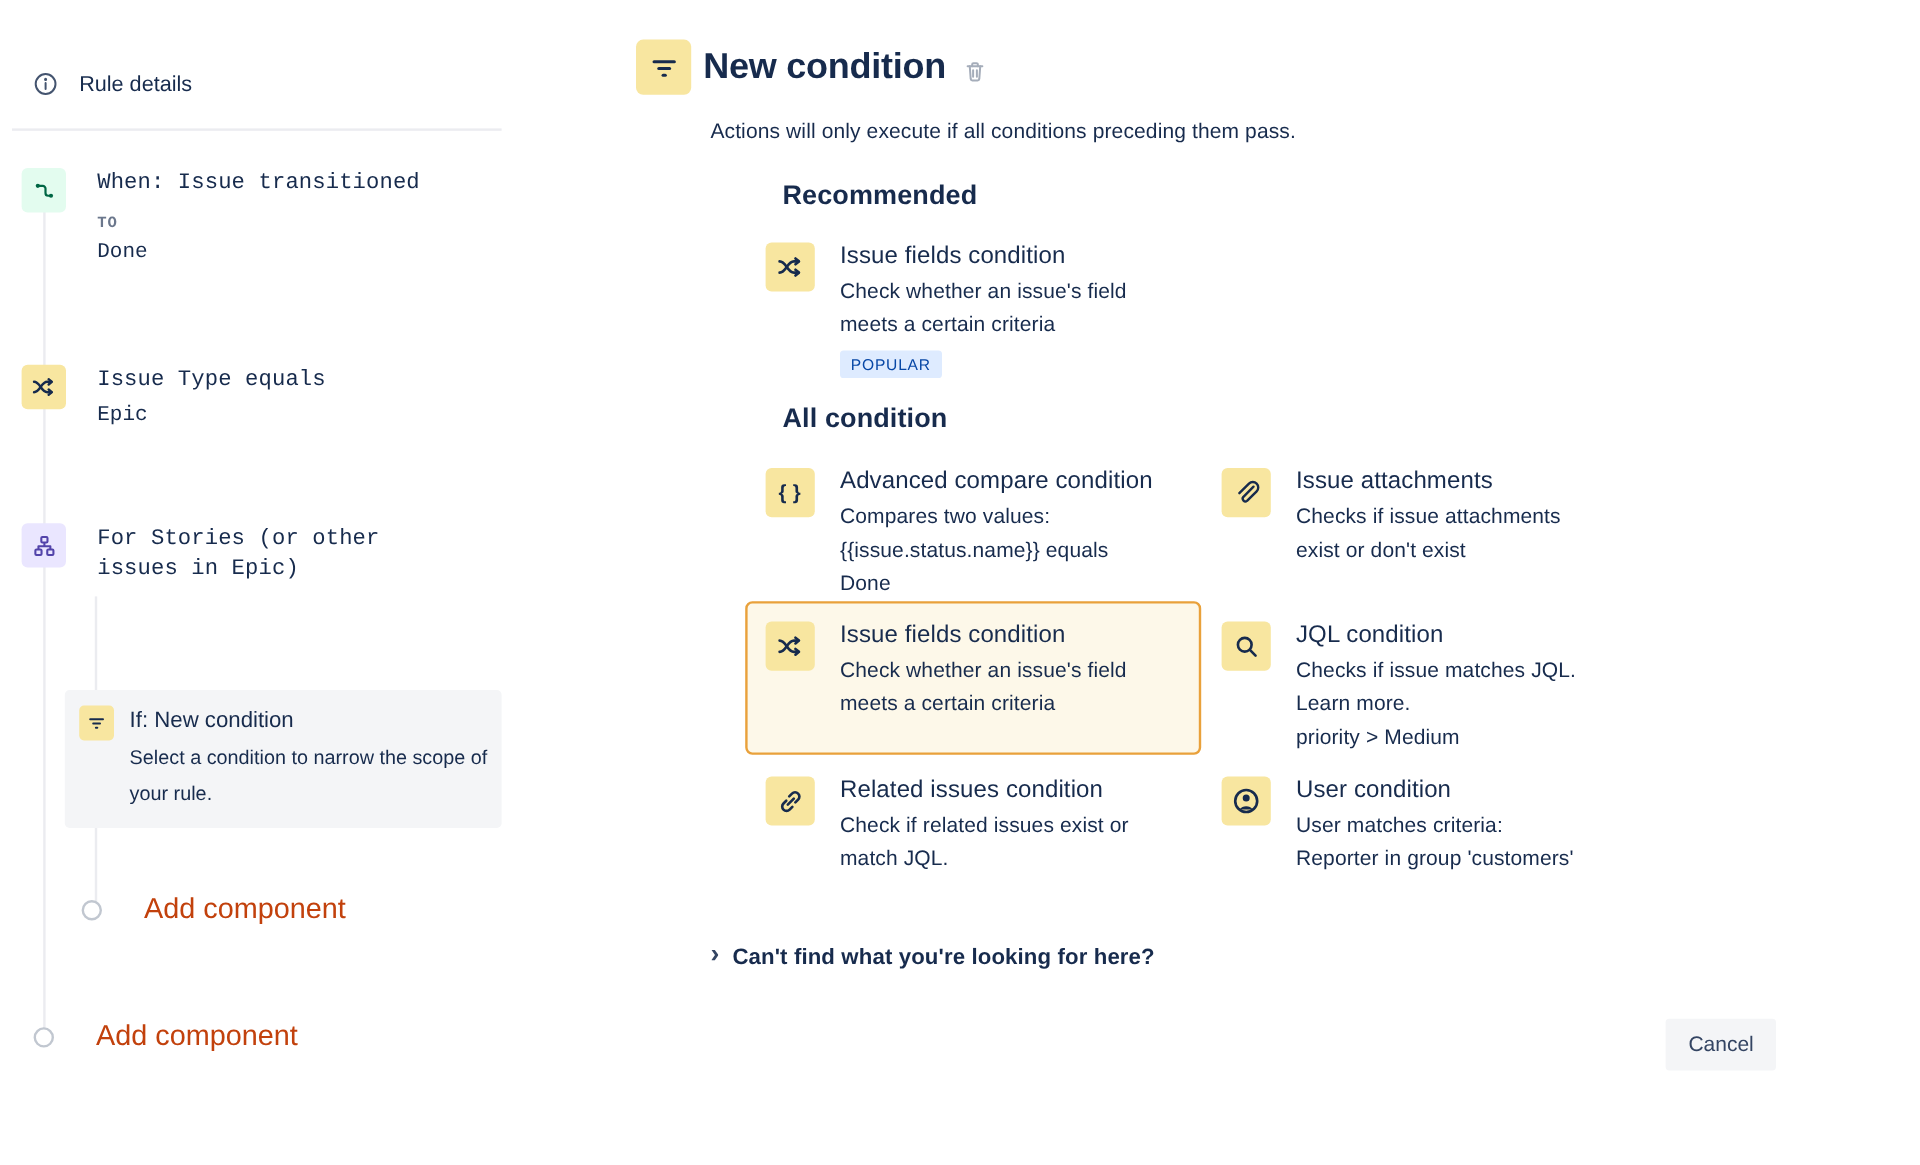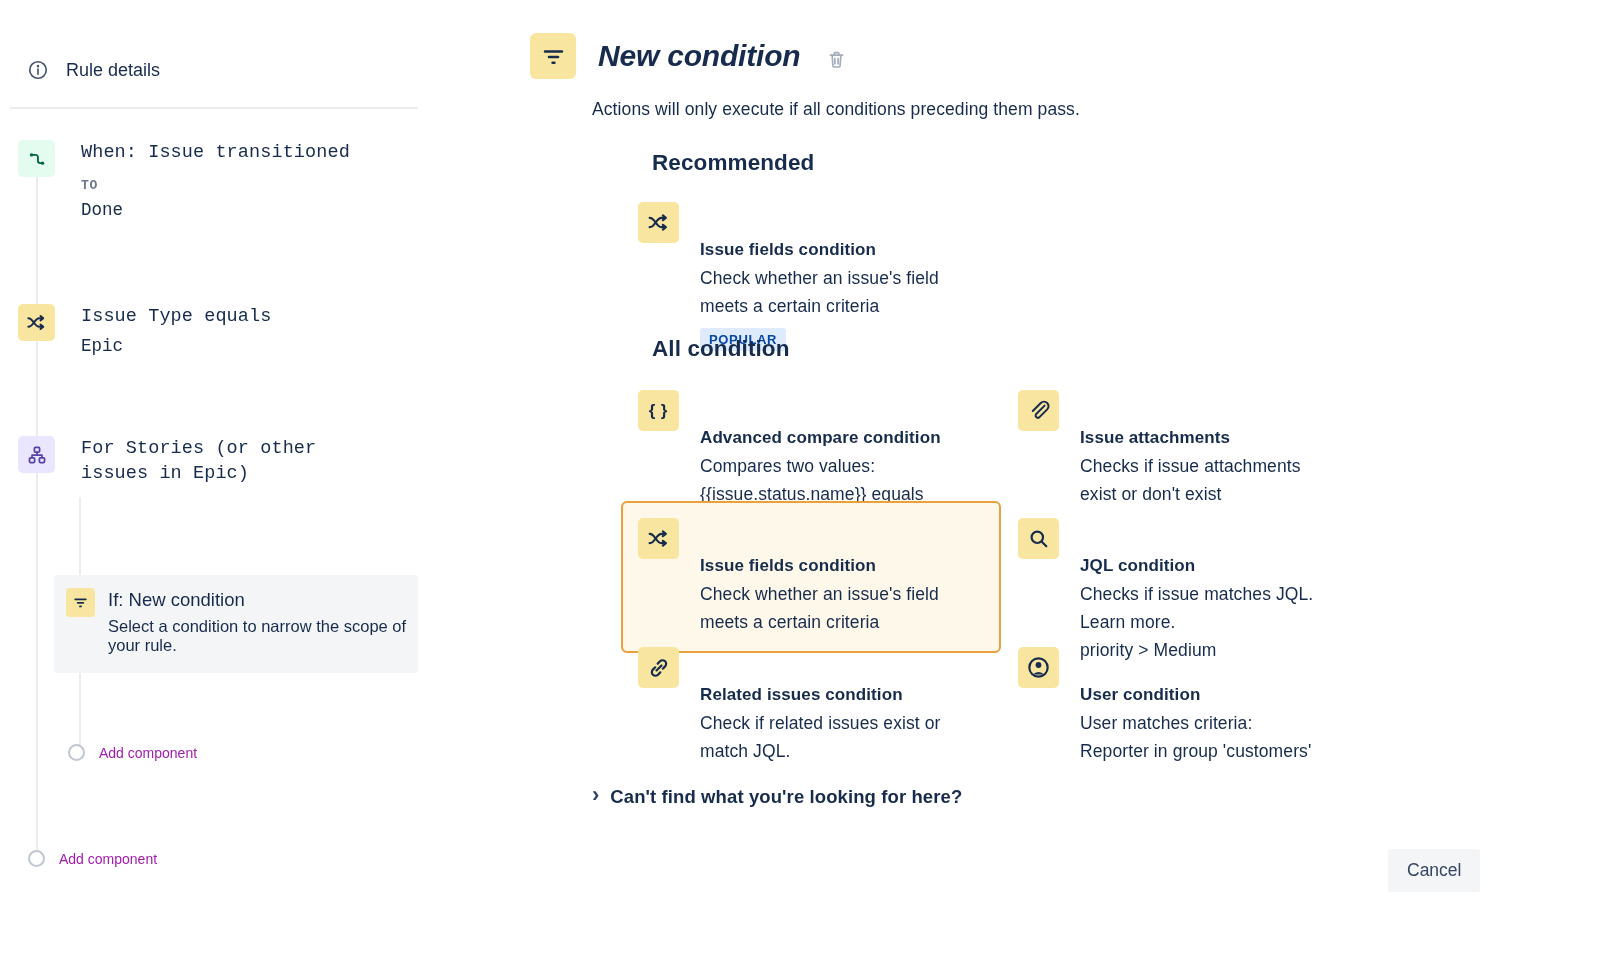--- a/index.html
+++ b/index.html
@@ -25,48 +25,48 @@
   .step-meta-value { margin-top:7px; font-size:17.5px; }
   .step.when { left:18px; top:140px; }
   .step.issue-type { left:18px; top:304px; }
   .step.branch { left:18px; top:436px; }
   .step.branch .step-title { width:302px; }
 
   .if-card { position:absolute; left:54px; top:575px; width:364px; min-height:98px;
     background:#F4F5F7; border-radius:4px; padding:13px 12px; display:flex; gap:13px; }
   .if-card .step-icon { width:29px; height:29px; border-radius:4px; }
   .if-title { font-size:18.5px; line-height:24px; }
-  .if-desc { margin-top:5px; font-size:16.5px; line-height:19px; white-space:pre-line; width:300px; }
-
-  .add-row { position:absolute; display:flex; align-items:center; gap:14px; color:#a21caf; font-size:14px; }
+  .if-desc { margin-top:5px; font-size:16.5px; line-height:30px; white-space:pre-line; width:300px; }
+
+  .add-row { position:absolute; display:flex; align-items:center; gap:35px; color:#c2410c; font-size:24px; }
   .add-row.nested { left:68px; top:744px; }
   .add-row.root { left:28px; top:850px; }
   .add-ring { width:17px; height:17px; border:2px solid #C1C7D0; border-radius:50%; background:#fff; }
 
   
-  .header { position:absolute; left:530px; top:33px; display:flex; align-items:center; gap:22px;font-style:italic; }
+  .header { position:absolute; left:530px; top:33px; display:flex; align-items:center; gap:10px; }
   .icon-lg { width:46px; height:46px; border-radius:6px; background:#F8E6A0;
     display:flex; align-items:center; justify-content:center; }
   .page-title { font-size:30px; font-weight:700; letter-spacing:-.2px; }
   .trash-btn { margin-left:4px; margin-top:6px; background:none; border:none; cursor:pointer; line-height:0; }
 
   .subtitle { position:absolute; left:592px; top:99px; font-size:17.5px; letter-spacing:.1px; }
 
   .section-heading { position:absolute; font-size:22.5px; font-weight:700; letter-spacing:.1px;margin-left:32px; }
   .rec-heading { left:620px; top:150px; }
   .all-heading { left:620px; top:336px; }
 
   .icon-md { flex:0 0 auto; width:41px; height:41px; border-radius:5px; background:#F8E6A0;
     display:flex; align-items:center; justify-content:center; }
-  .comp-title { font-size:17px; font-weight:700; line-height:23px; letter-spacing:.1px;margin-top:36px; }
+  .comp-title { font-size:20px; font-weight:400; line-height:23px; letter-spacing:.1px; }
   .comp-desc { margin-top:3px; font-size:17.5px; line-height:28px; white-space:pre-line; letter-spacing:.1px; }
 
   .rec-item { position:absolute; left:638px; top:202px; display:flex; gap:21px; cursor:pointer; }
   .badge { display:inline-block; margin-top:8px; padding:4px 9px; border-radius:3px;
-    background:#DEEBFF; color:#0747A6; font-size:13px; font-weight:700; letter-spacing:.05em; }
+    background:#DEEBFF; color:#0747A6; font-size:13px; font-weight:400; letter-spacing:.05em; }
 
   .cell { position:absolute; display:flex; gap:21px; cursor:pointer; }
   .cell .text { width:292px; }
   .cell.c1 { left:638px; top:390px; }
   .cell.c2 { left:1018px; top:390px; }
   .cell.c3 { left:621px; top:501px; width:380px; min-height:128px;
     padding:15px; border:2px solid #E9A13B; border-radius:6px; background:#FDF8E9; }
   .cell.c4 { left:1018px; top:518px; }
   .cell.c5 { left:638px; top:647px; }
   .cell.c6 { left:1018px; top:647px; }

